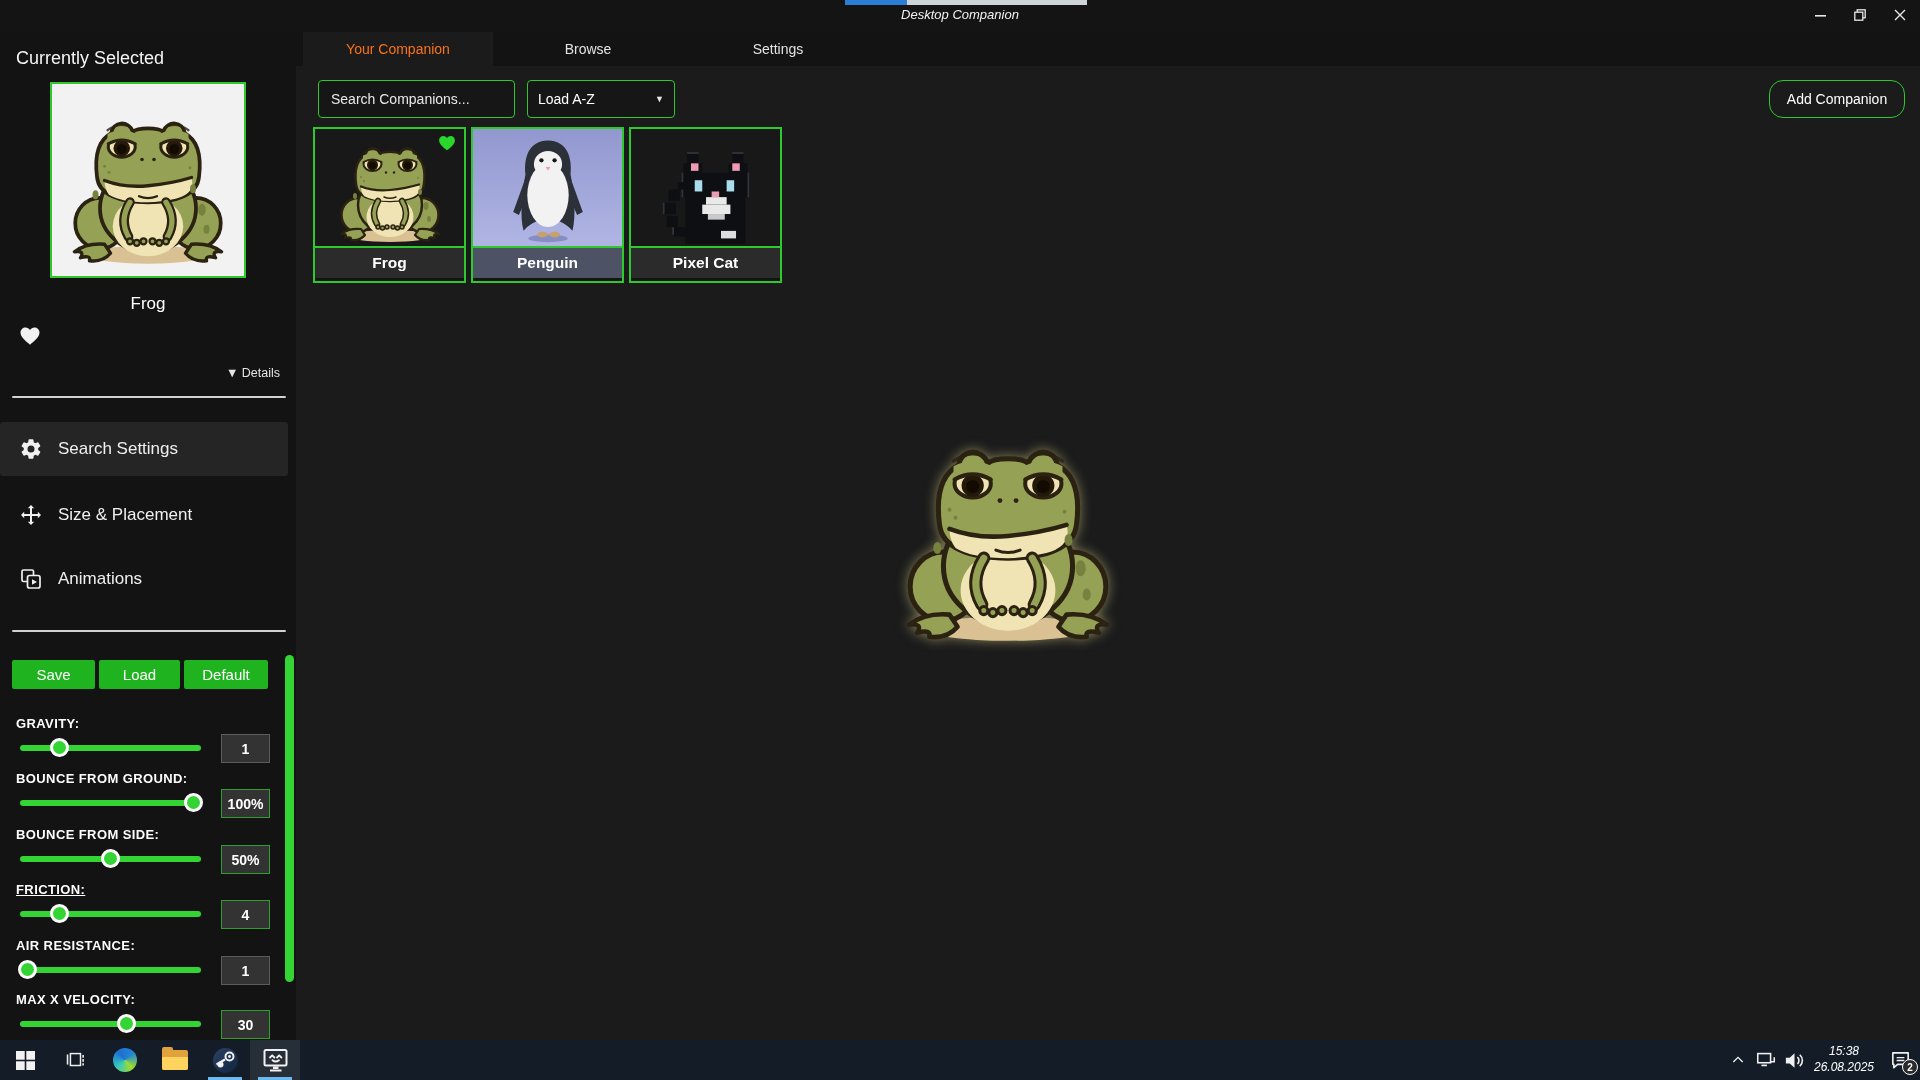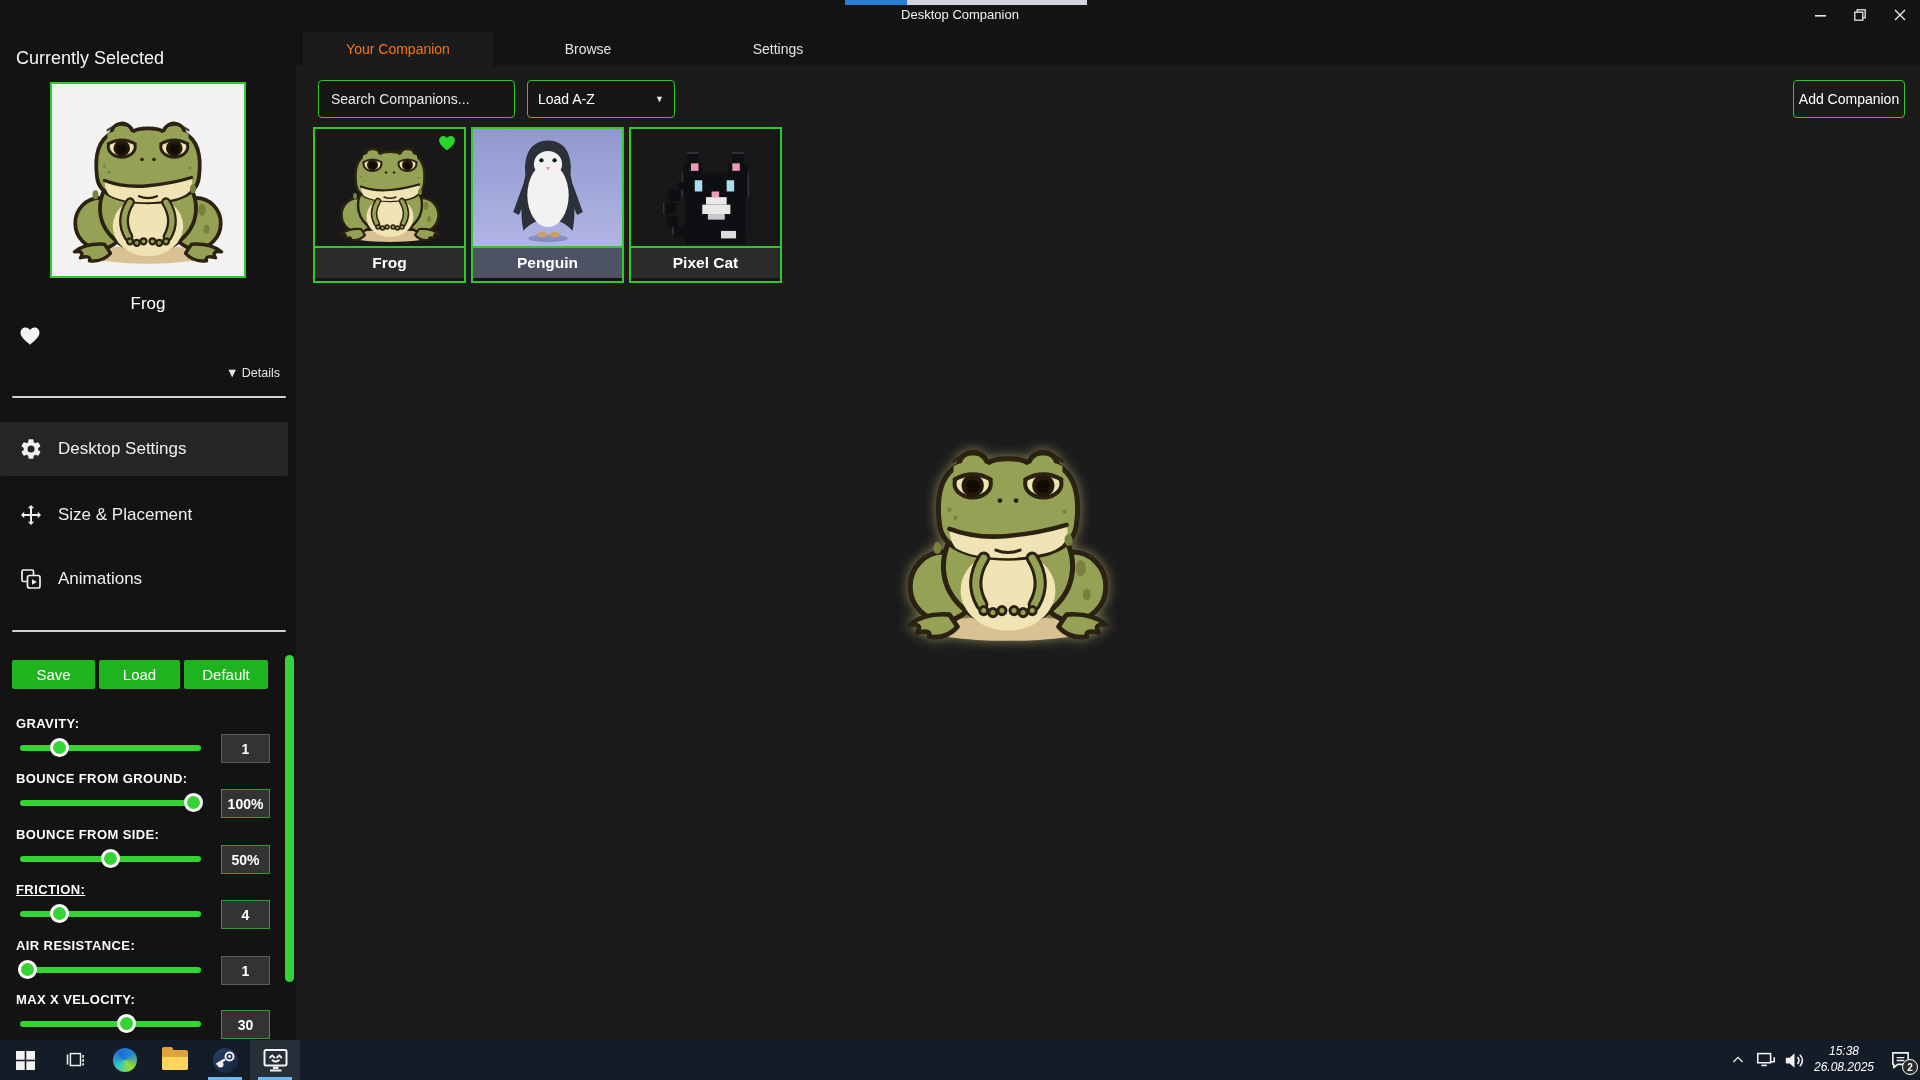--- a/index.html
+++ b/index.html
@@ -10,21 +10,21 @@
     font-family:"Liberation Sans", sans-serif;
     -webkit-font-smoothing:antialiased;
   }
   :root{
     --green:#2dc92d; --slider-green:#35d435; --btn-green:#1fb41f;
     --side-bg:#131313; --panel-bg:#1b1b1b;
   }
 
   
   .titlebar{ position:absolute; left:0; top:0; width:1920px; height:32px; background:#141414; }
-  .app-title{ position:absolute; top:7px; left:0; right:0; text-align:center; font-size:13px; color:#f2f2f2; }
+  .app-title{ position:absolute; top:7px; left:0; right:0; text-align:center; font-size:13px; color:#f2f2f2;font-style:italic; }
   .top-accent-blue{ position:absolute; left:845px; top:0; width:62px; height:5px; background:#2a7fd4; }
   .top-accent-light{ position:absolute; left:907px; top:0; width:180px; height:5px; background:#cfd4da; }
   .win-controls{ position:absolute; right:0; top:0; display:flex; }
   .win-btn{ width:40px; height:30px; display:flex; align-items:center; justify-content:center; }
 
   
   .sidebar{ position:absolute; left:0; top:32px; width:296px; height:1008px; background:var(--side-bg); }
   .cs-title{ position:absolute; left:16px; top:16px; font-size:18px; color:#f5f5f5; }
   .preview-box{ position:absolute; left:50px; top:50px; width:196px; height:196px;
     background:#f2f2f2; border:2px solid var(--green); display:flex; align-items:flex-end; justify-content:center; }
@@ -68,22 +68,22 @@
   .content-panel{ position:absolute; left:0; top:34px; right:0; bottom:0; background:var(--panel-bg); }
 
   .search-input{ position:absolute; left:22px; top:14px; width:197px; height:38px; background:#161616;
     border:1.5px solid var(--green); border-radius:4px; color:#fff; font-size:14px; padding:0 12px;
     font-family:"Liberation Sans", sans-serif; outline:none; }
   .search-input::placeholder{ color:#e8e8e8; opacity:1; }
   .sort-dropdown{ position:absolute; left:231px; top:14px; width:148px; height:38px; background:#161616;
     border:1.5px solid var(--green); border-radius:4px; display:flex; align-items:center; padding:0 10px;
     font-size:14px; color:#fff; }
   .sort-caret{ margin-left:auto; font-size:9px; color:#e8e8e8; }
-  .add-btn{ position:absolute; right:15px; top:14px; width:112px; height:38px; background:transparent;
-    border:1.5px solid var(--green); border-radius:4px; display:flex; align-items:center; justify-content:center;
+  .add-btn{ position:absolute; right:15px; top:14px; width:136px; height:38px; background:transparent;
+    border:1.5px solid var(--green); border-radius:14px; display:flex; align-items:center; justify-content:center;
     font-size:14px; color:#fff; }
 
   .card{ position:absolute; top:61px; width:153px; height:156px; border:2px solid var(--green); background:#141414; }
   .card-frog{ left:17px; } .card-penguin{ left:175px; } .card-cat{ left:333px; }
   .card-img{ position:relative; height:117px; display:flex; align-items:flex-end; justify-content:center; overflow:hidden; background:#181818; }
   .card-penguin .card-img{ background:linear-gradient(180deg,#9298cf 0%, #b0b5e4 100%); }
   .card-label{ height:32px; border-top:2px solid var(--green); background:#2b2b2b; display:flex; align-items:center;
     justify-content:center; font-weight:bold; font-size:15.5px; color:#fff; }
   .card-penguin .card-label{ background:#4d5364; }
   .card-heart{ position:absolute; top:4px; right:6px; width:22px; height:20px; }
@@ -269,21 +269,21 @@
   <div class="details-toggle">▼ Details</div>
 
   <div class="divider div1"></div>
 
   <div class="nav-item nav0 active">
     <span class="nav-ico">
       <svg width="24" height="24" viewBox="0 0 24 24" fill="#f0f0f0">
           <path d="M19.14 12.94a7 7 0 0 0 .06-.94 7 7 0 0 0-.06-.94l2.03-1.58a.5.5 0 0 0 .12-.64l-1.92-3.32a.5.5 0 0 0-.61-.22l-2.39.96a7.3 7.3 0 0 0-1.62-.94l-.36-2.54a.5.5 0 0 0-.5-.42h-3.84a.5.5 0 0 0-.5.42l-.36 2.54c-.59.24-1.13.56-1.62.94l-2.39-.96a.5.5 0 0 0-.61.22L2.65 8.84a.5.5 0 0 0 .12.64l2.03 1.58a7 7 0 0 0 0 1.88l-2.03 1.58a.5.5 0 0 0-.12.64l1.92 3.32c.14.24.42.34.61.22l2.39-.96c.49.38 1.03.7 1.62.94l.36 2.54c.04.24.25.42.5.42h3.84c.25 0 .46-.18.5-.42l.36-2.54c.59-.24 1.13-.56 1.62-.94l2.39.96c.23.09.47 0 .61-.22l1.92-3.32a.5.5 0 0 0-.12-.64l-2.03-1.58ZM12 15.5A3.5 3.5 0 1 1 12 8.5a3.5 3.5 0 0 1 0 7Z"></path>
         </svg>
     </span>
-    <span class="nav-label">Desktop Settings</span>
+    <span class="nav-label">Search Settings</span>
   </div>
 
   <div class="nav-item nav1">
     <span class="nav-ico">
       <svg width="24" height="24" viewBox="0 0 24 24" fill="#f0f0f0">
           <path d="M12 2l3.2 3.2h-2.2v5.8h5.8V8.8L22 12l-3.2 3.2v-2.2h-5.8v5.8h2.2L12 22l-3.2-3.2h2.2v-5.8H5.2v2.2L2 12l3.2-3.2v2.2h5.8V5.2H8.8L12 2z"></path>
         </svg>
     </span>
     <span class="nav-label">Size &amp; Placement</span>
   </div>

